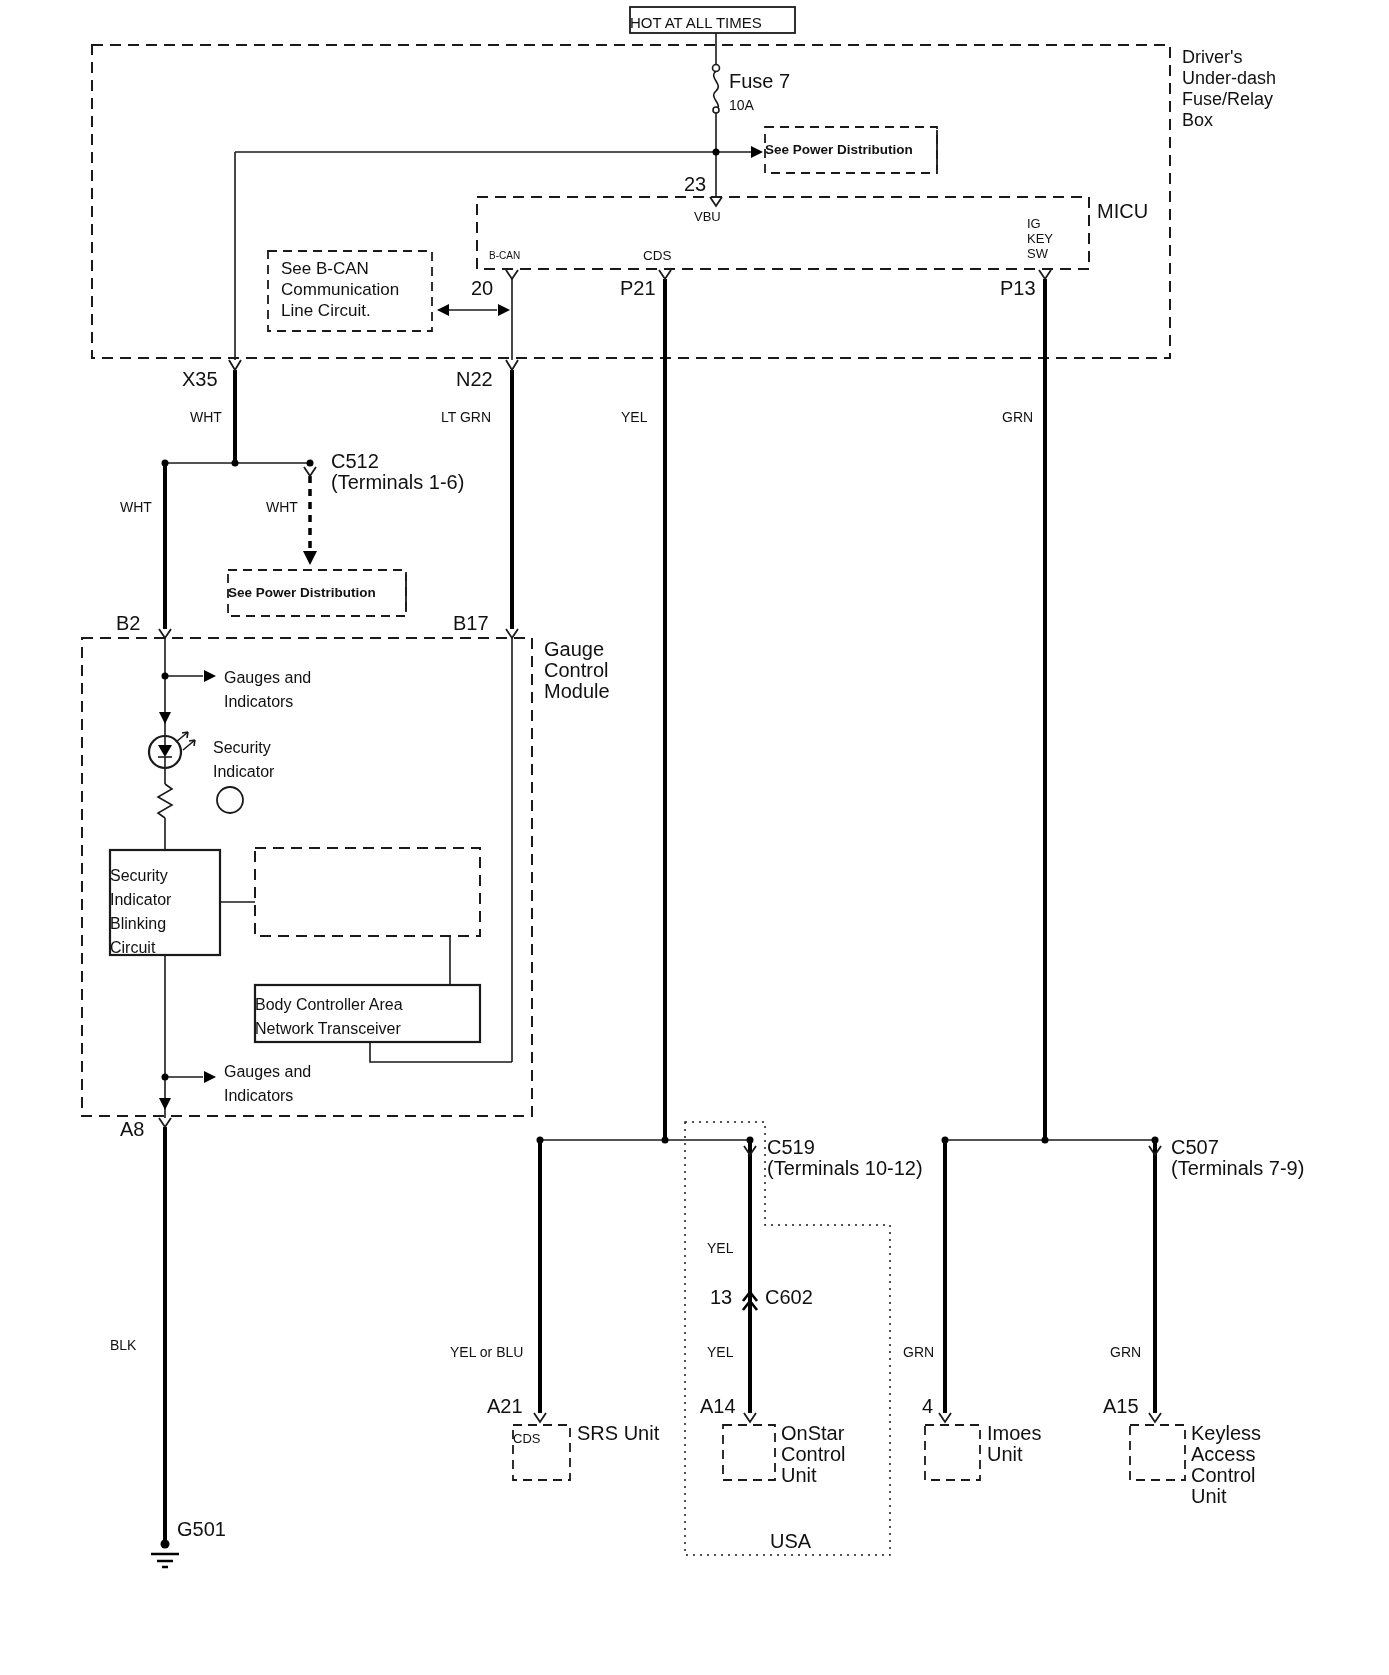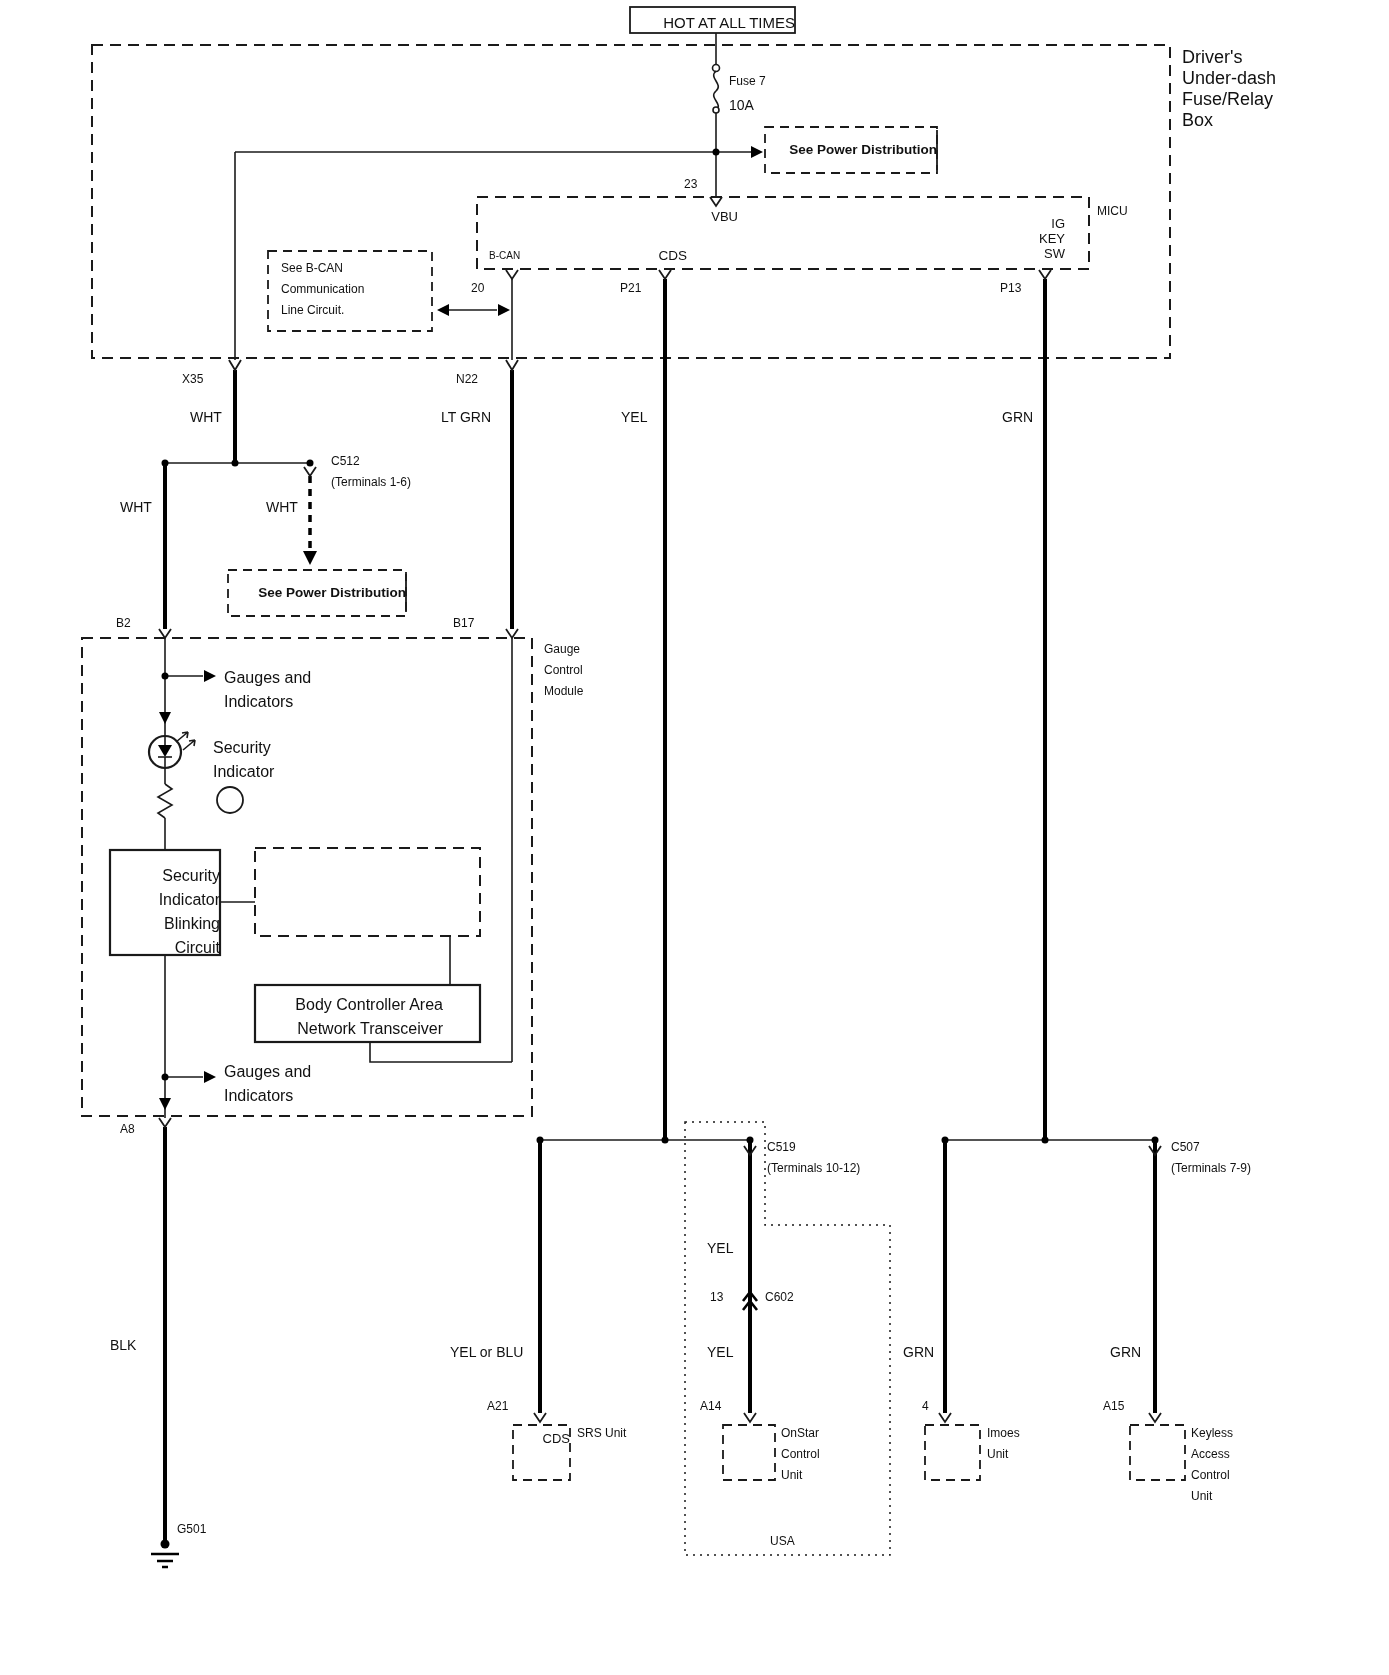--- a/index.html
+++ b/index.html
@@ -1,22 +1,22 @@
 <!DOCTYPE html>
 <html><head>
 <meta charset="utf-8">
 <style>
   html,body { margin:0; padding:0; background:#f5f5f5; }
   #stage {
     position:relative; width:1389px; height:1675px; background:#ffffff;
     font-family:"Liberation Sans", sans-serif; color:#111; overflow:hidden;
   }
   #stage svg { position:absolute; left:0; top:0; }
-  .lbl { position:absolute; white-space:pre-line; font-size:12px; line-height:21px; color:#111; }
-  .center { text-align:right; }
+  .lbl { position:absolute; white-space:pre-line; font-size:20px; line-height:21px; color:#111; }
+  .center { text-align:left; }
   .sm  { font-size:14px; line-height:17px; }
   .xs  { font-size:13px; line-height:15px; }
   .note { font-size:13.5px; line-height:16px; font-weight:bold; }
   .md { font-size:16px; line-height:24px; }
   .w1   { stroke:#1a1a1a; stroke-width:1.6; fill:none; }
   .w4   { stroke:#000;    stroke-width:4;   fill:none; }
   .solid  { fill:none; stroke:#1a1a1a; stroke-width:1.8; }
   .solid2 { fill:none; stroke:#1a1a1a; stroke-width:2.2; }
   .dash-lg { fill:none; stroke:#1a1a1a; stroke-width:2;   stroke-dasharray:11 7; }
   .dash-md { fill:none; stroke:#1a1a1a; stroke-width:1.8; stroke-dasharray:9 6; }
@@ -217,21 +217,21 @@
   <div class="lbl center xs" style="left:694px;top:209px;width:44px;">VBU</div>
   <div class="lbl center xs" style="left:1027px;top:216px;width:38px;">IG
 KEY
 SW</div>
   <div class="lbl xs" style="left:489px;top:248px;font-size:10px;">B-CAN</div>
   <div class="lbl center xs" style="left:643px;top:248px;width:44px;font-size:13.5px;">CDS</div>
   <div class="lbl" style="left:471px;top:278px;">20</div>
   <div class="lbl" style="left:620px;top:278px;">P21</div>
   <div class="lbl" style="left:1000px;top:278px;">P13</div>
 
-  <div class="lbl" style="left:281px;top:258px;font-size:12px;">See B-CAN
+  <div class="lbl" style="left:281px;top:258px;font-size:17px;">See B-CAN
 Communication
 Line Circuit.</div>
 
   <div class="lbl" style="left:182px;top:369px;">X35</div>
   <div class="lbl" style="left:456px;top:369px;">N22</div>
 
   <div class="lbl sm" style="left:190px;top:409px;">WHT</div>
   <div class="lbl sm" style="left:441px;top:409px;">LT GRN</div>
   <div class="lbl sm" style="left:621px;top:409px;">YEL</div>
   <div class="lbl sm" style="left:1002px;top:409px;">GRN</div>

